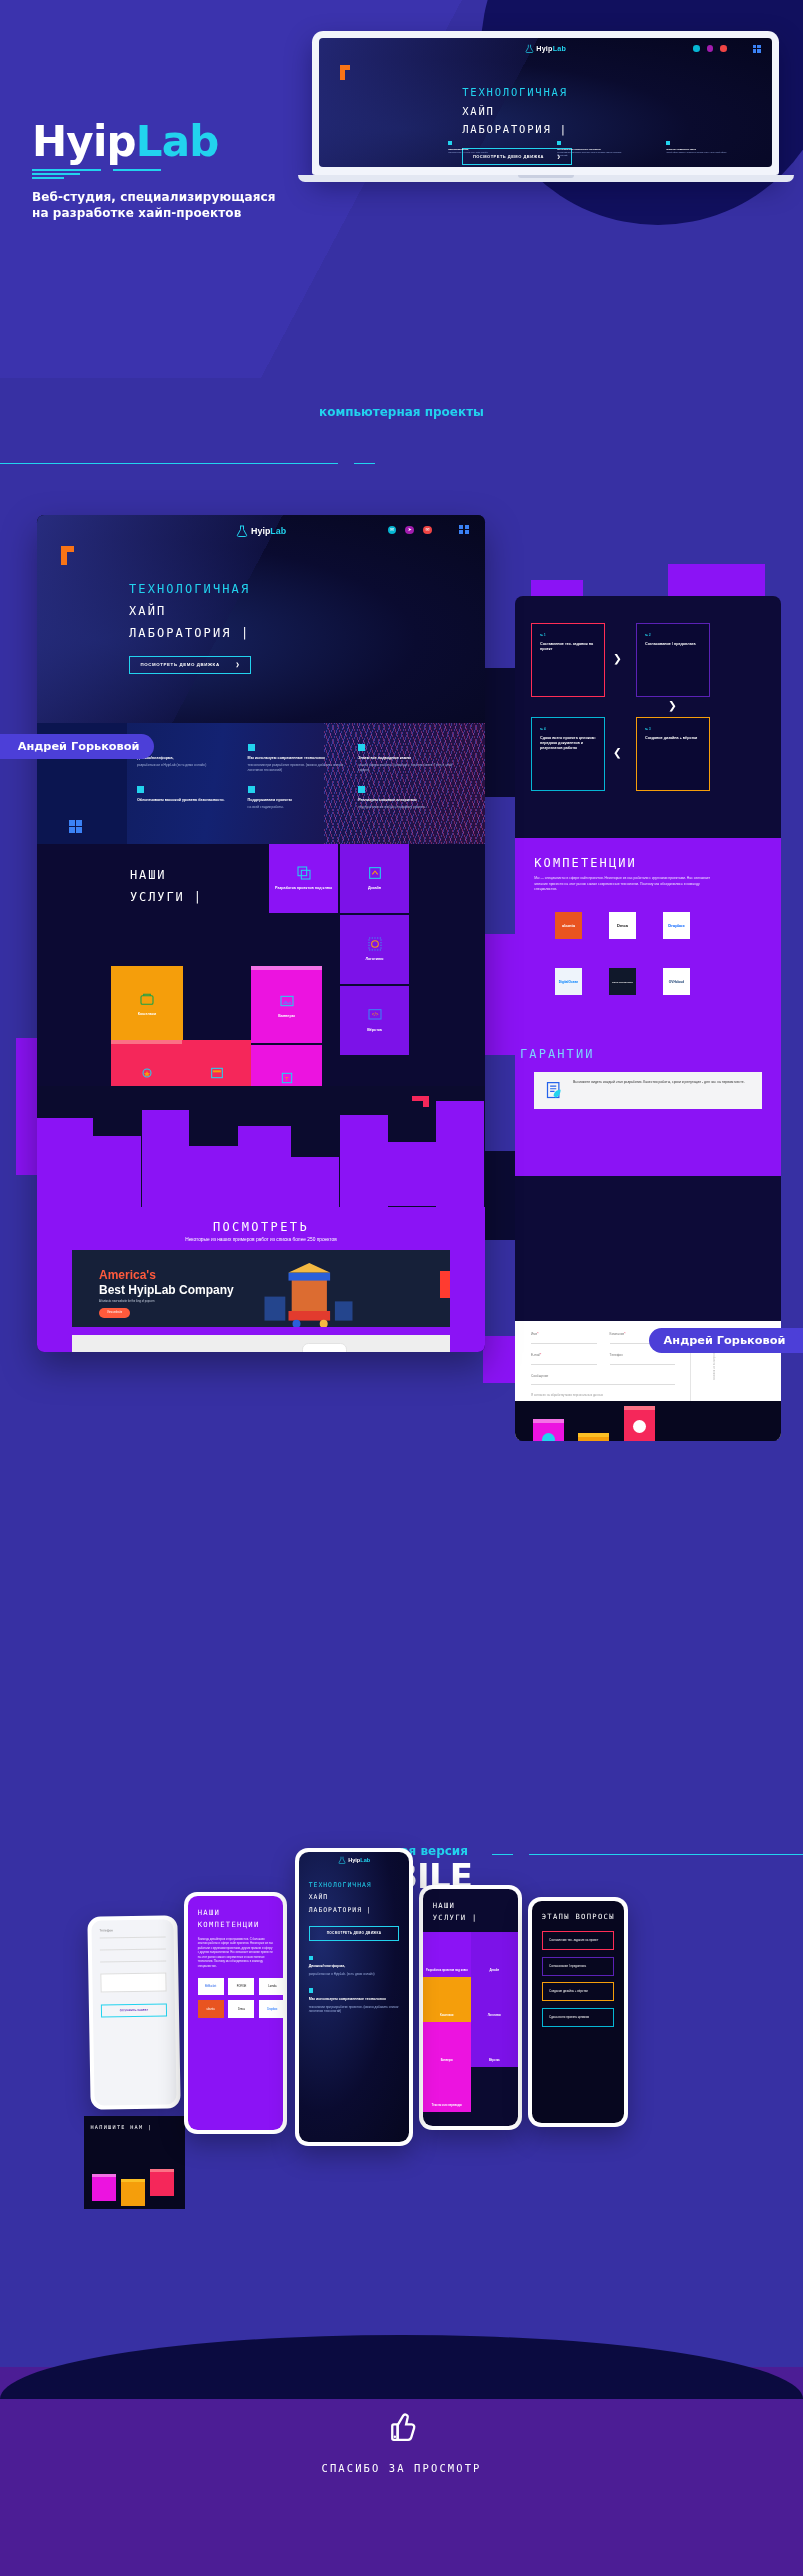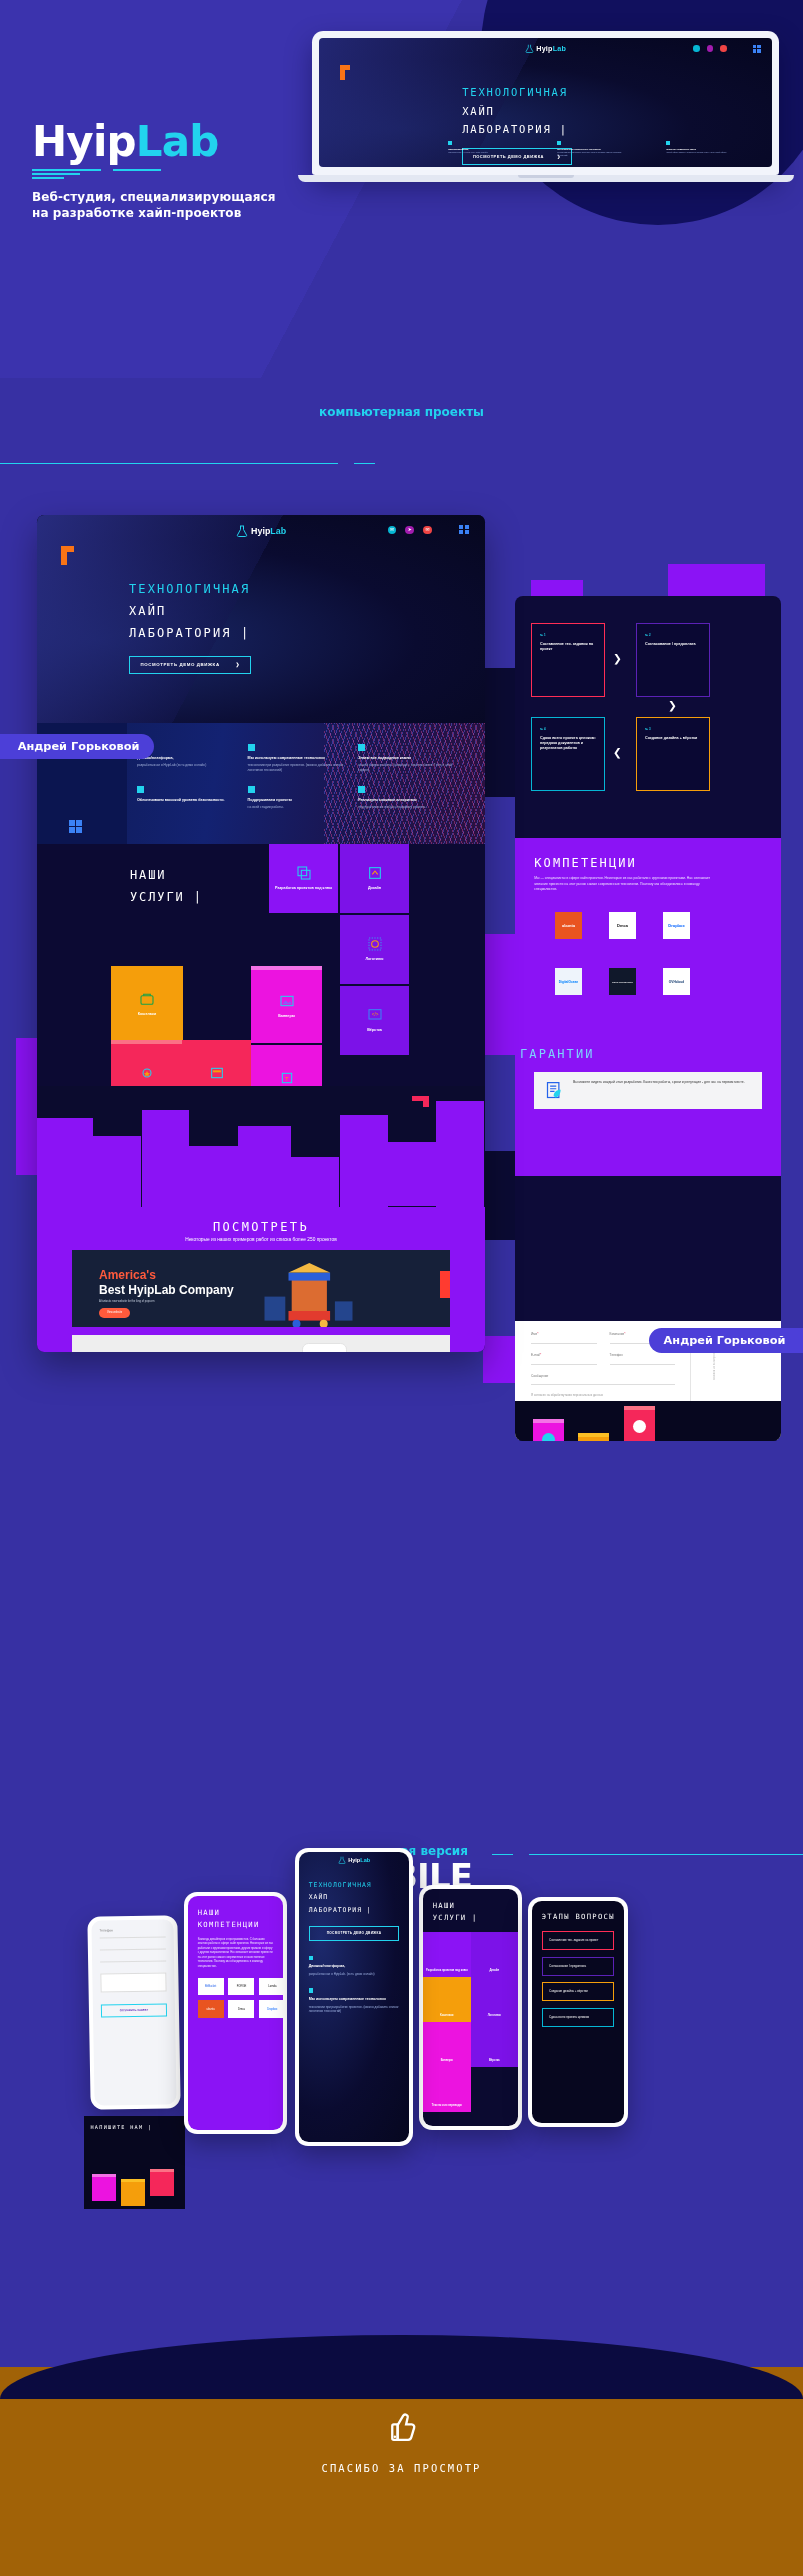--- a/index.html
+++ b/index.html
@@ -209,21 +209,21 @@
          justify-content:center; }
 
   
   .mob { position:absolute; left:0; top:1755px; width:803px; height:660px; }
   .phone { position:absolute; background:#fff; border-radius:13px; padding:4px;
            box-shadow:0 9.7px 24px rgba(0,0,0,.3); }
   .pscr { border-radius:9.7px; overflow:hidden; height:100%; position:relative; }
 
   
   .foot { position:absolute; left:0; top:2367px; width:803px; height:209px;
-          background:#a16207; }
+          background:#4c1d95; }
   .foot-inner { position:absolute; left:0; top:42px; width:100%; text-align:center; }
   .foot-txt { color:#fff; font-size:10.5px; letter-spacing:2.1px; margin-top:13px;
               font-family:"DejaVu Sans Mono", monospace; }
   .foot-curve { position:absolute; left:0; top:-32px; width:803px; height:64px;
                 background:#0b0b40; border-radius:50% 50% 0 0 / 100% 100% 0 0; }
 </style>
 </head>
 <body>
 
 <div class="page">

